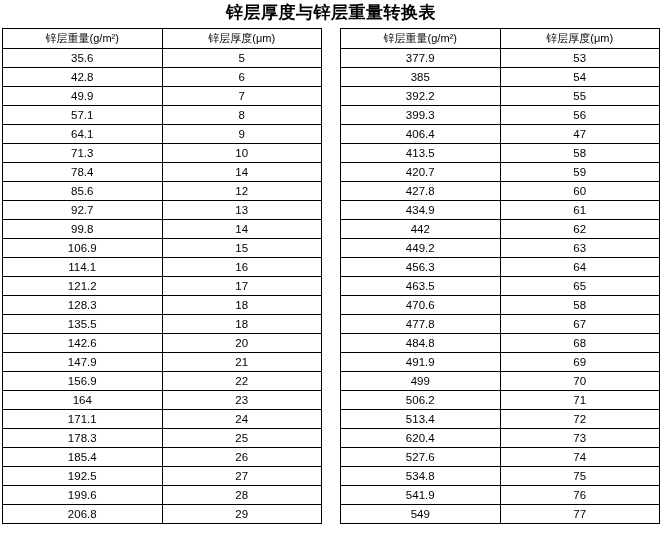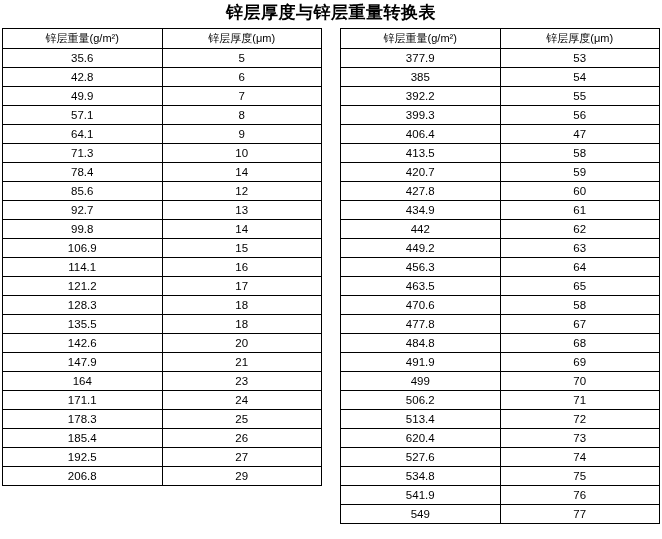--- a/index.html
+++ b/index.html
@@ -147,38 +147,46 @@
           </tr>
         <tr>
             <td>142.6</td>
             <td>20</td>
           </tr>
         <tr>
             <td>147.9</td>
             <td>21</td>
           </tr>
         <tr>
+            <td>156.9</td>
+            <td>22</td>
+          </tr>
+        <tr>
             <td>164</td>
             <td>23</td>
           </tr>
         <tr>
             <td>171.1</td>
             <td>24</td>
           </tr>
         <tr>
             <td>178.3</td>
             <td>25</td>
           </tr>
         <tr>
             <td>185.4</td>
             <td>26</td>
           </tr>
         <tr>
             <td>192.5</td>
             <td>27</td>
+          </tr>
+        <tr>
+            <td>199.6</td>
+            <td>28</td>
           </tr>
         <tr>
             <td>206.8</td>
             <td>29</td>
           </tr>
       </tbody>
     </table>
 
     <div class="spacer-col"></div>
 

